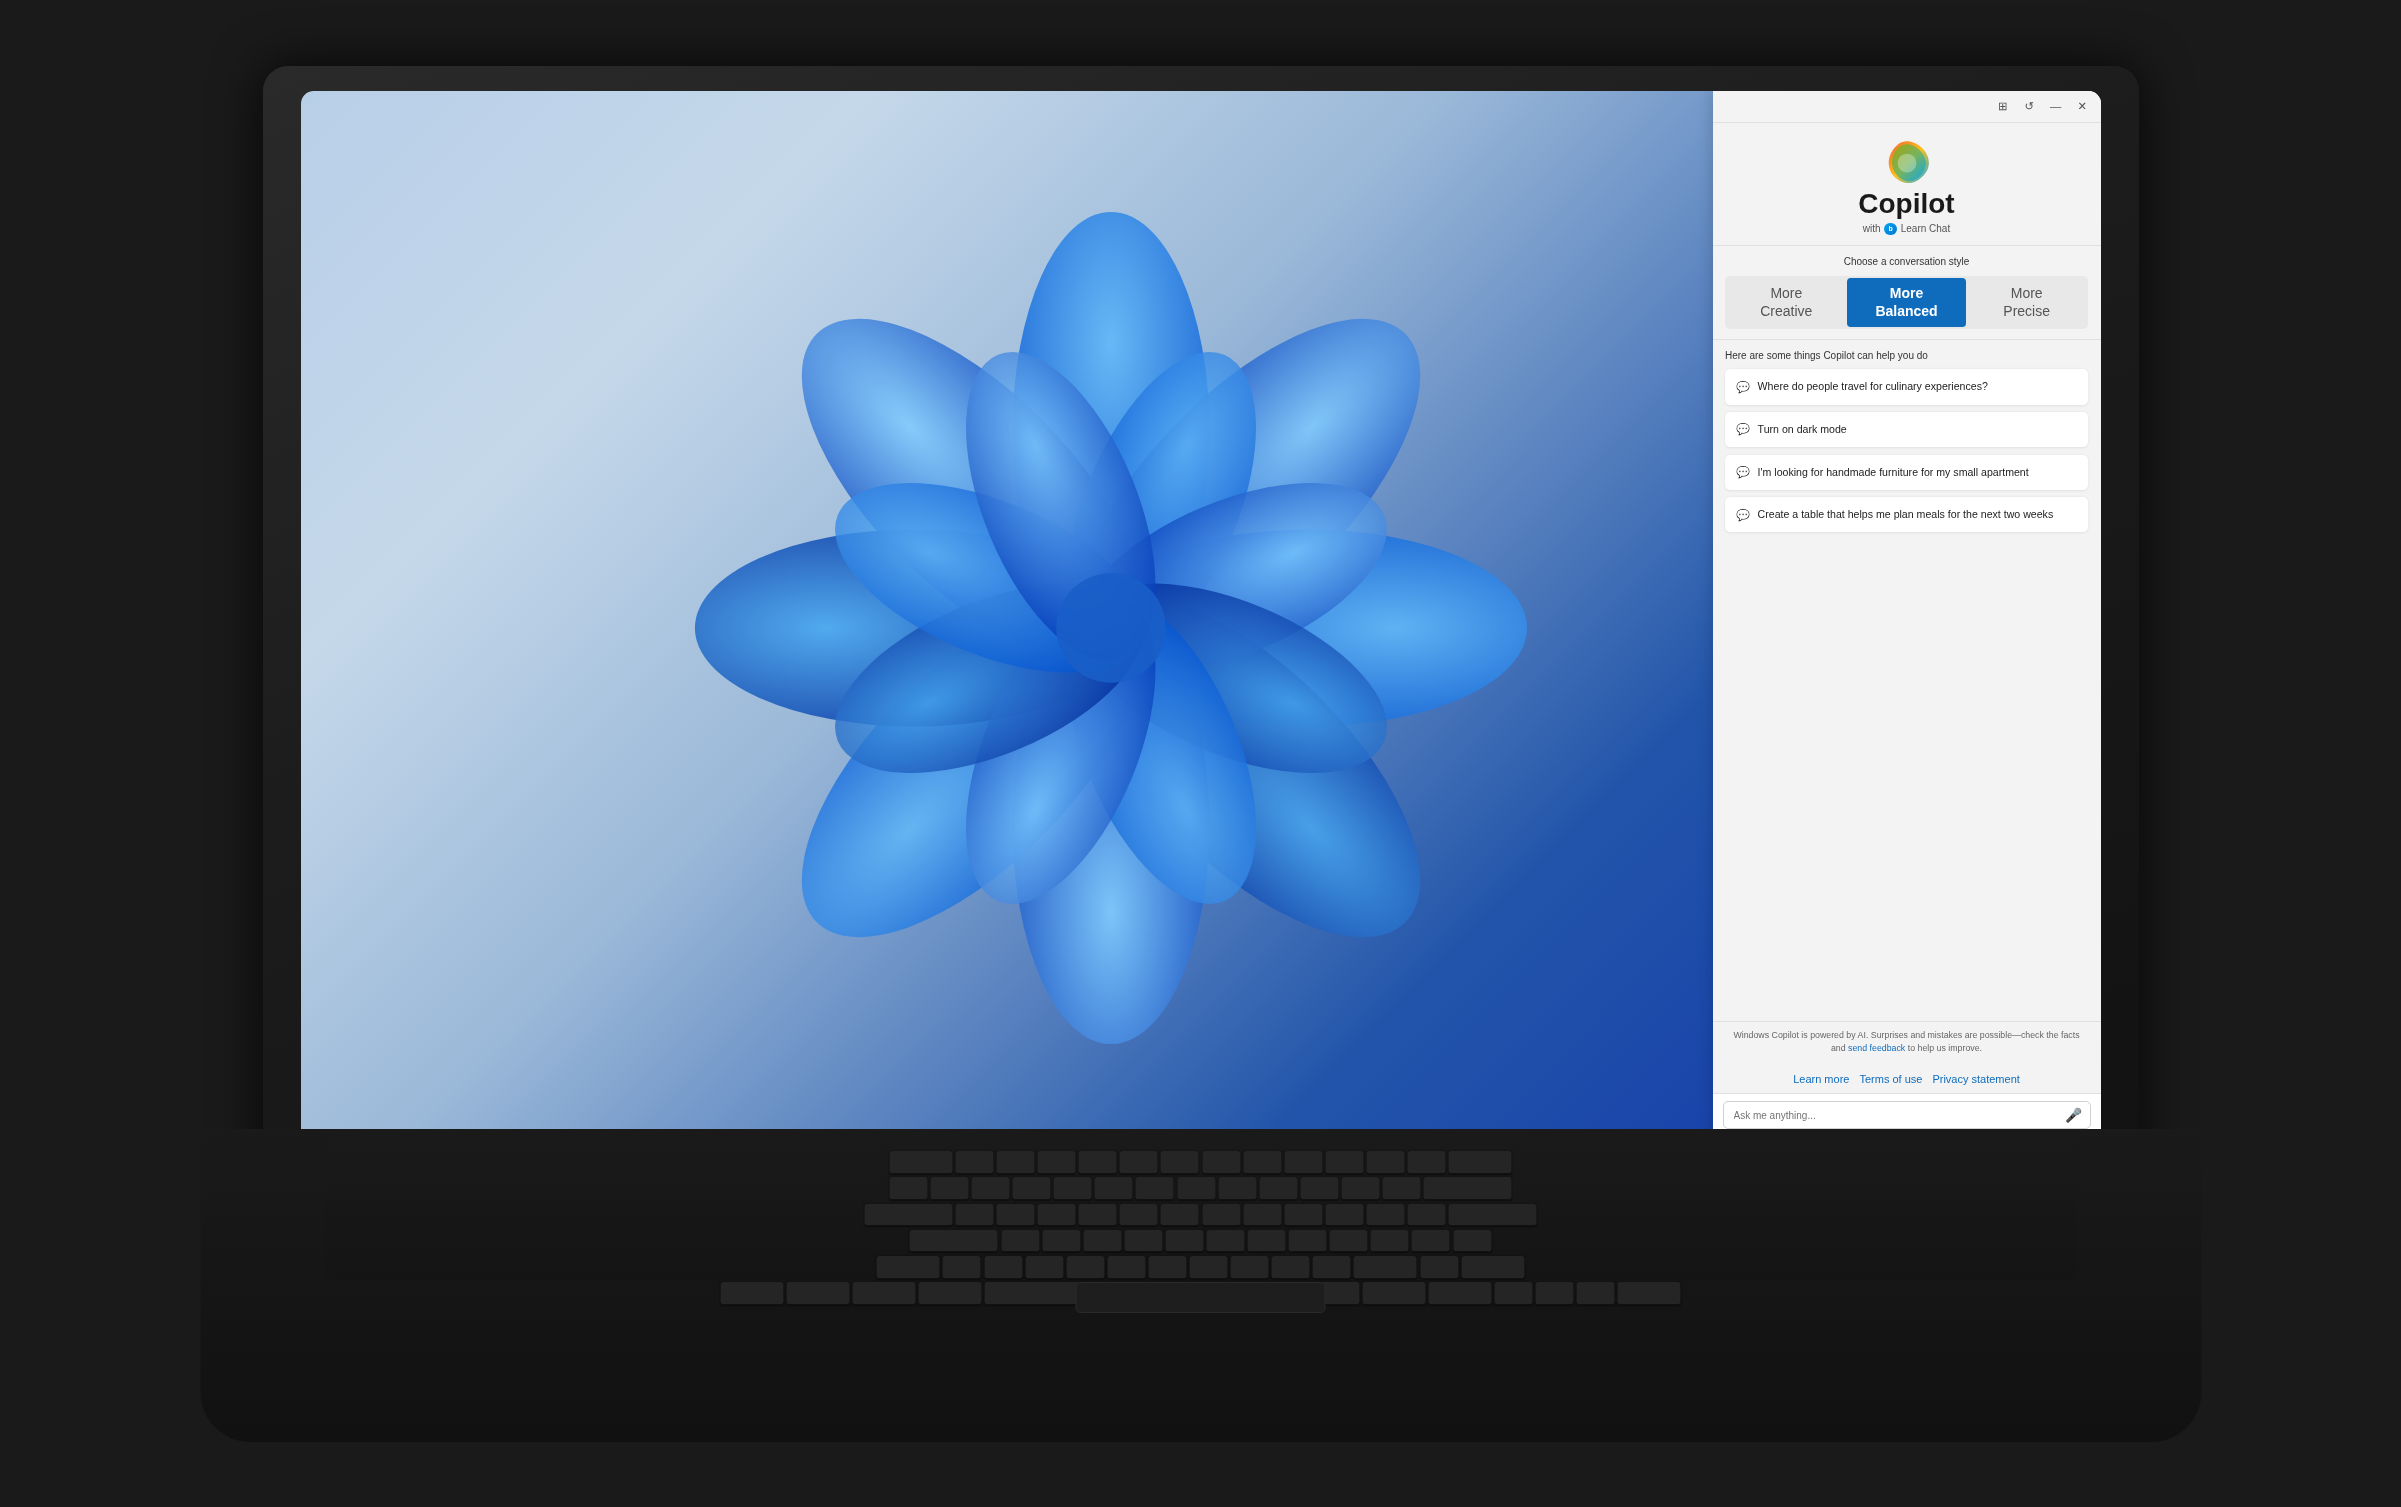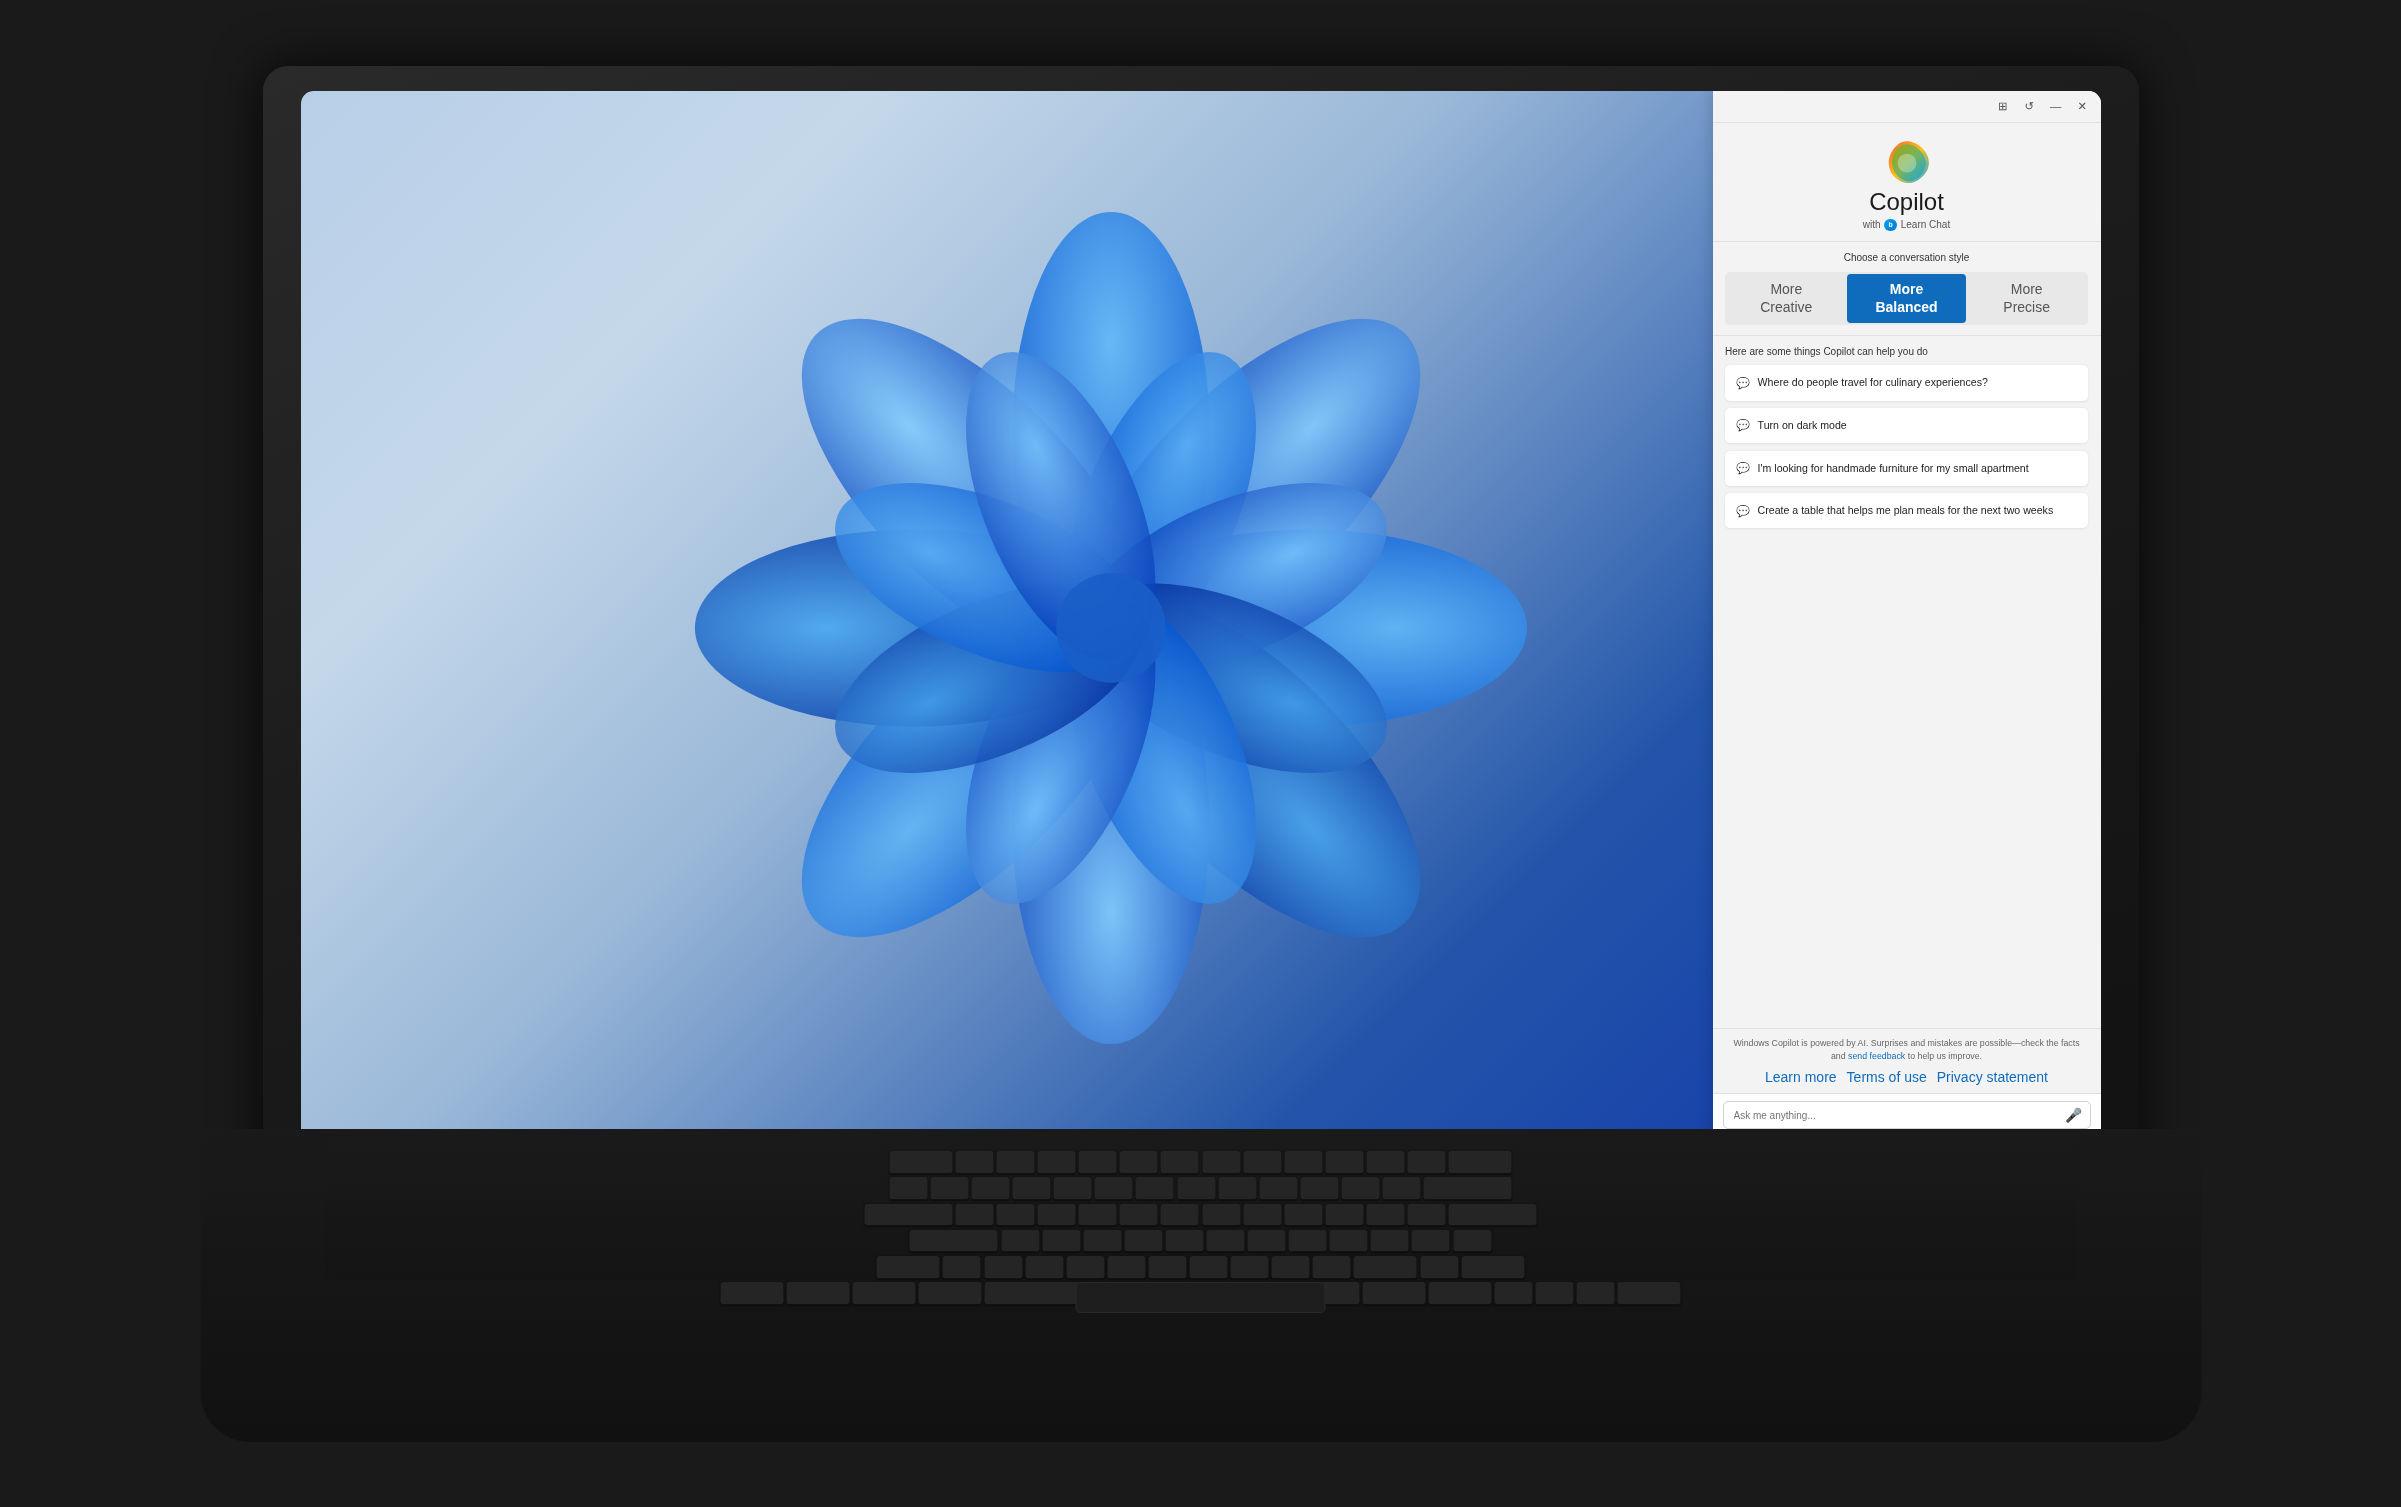--- a/index.html
+++ b/index.html
@@ -109,22 +109,22 @@
 
     .copilot-header {
       display: flex;
       flex-direction: column;
       align-items: center;
       padding: 15px 12.5px 10px;
       border-bottom: 0.6px solid #e0e0e0;
     }
 
     .copilot-title {
-      font-size: 24px;
-      font-weight: 400;
+      font-size: 28px;
+      font-weight: 700;
       color: #1a1a1a;
       margin-bottom: 2.5px;
     }
 
     .copilot-subtitle {
       font-size: 10px;
       color: #555;
       display: flex;
       align-items: center;
       gap: 3.8px;
@@ -235,23 +235,24 @@
     }
 
     .disclaimer-links {
       display: flex;
       justify-content: center;
       gap: 10px;
       margin-top: 3.8px;
     }
 
     .disclaimer-link {
-      font-size: 14px;
+      font-size: 11px;
       color: #0f6cbd;
       cursor: pointer;
+      margin-top: 12px;
     }
 
     .input-area {
       padding: 7.5px 10px;
       border-top: 0.6px solid #e0e0e0;
       background: white;
     }
 
     .input-box {
       width: 100%;

